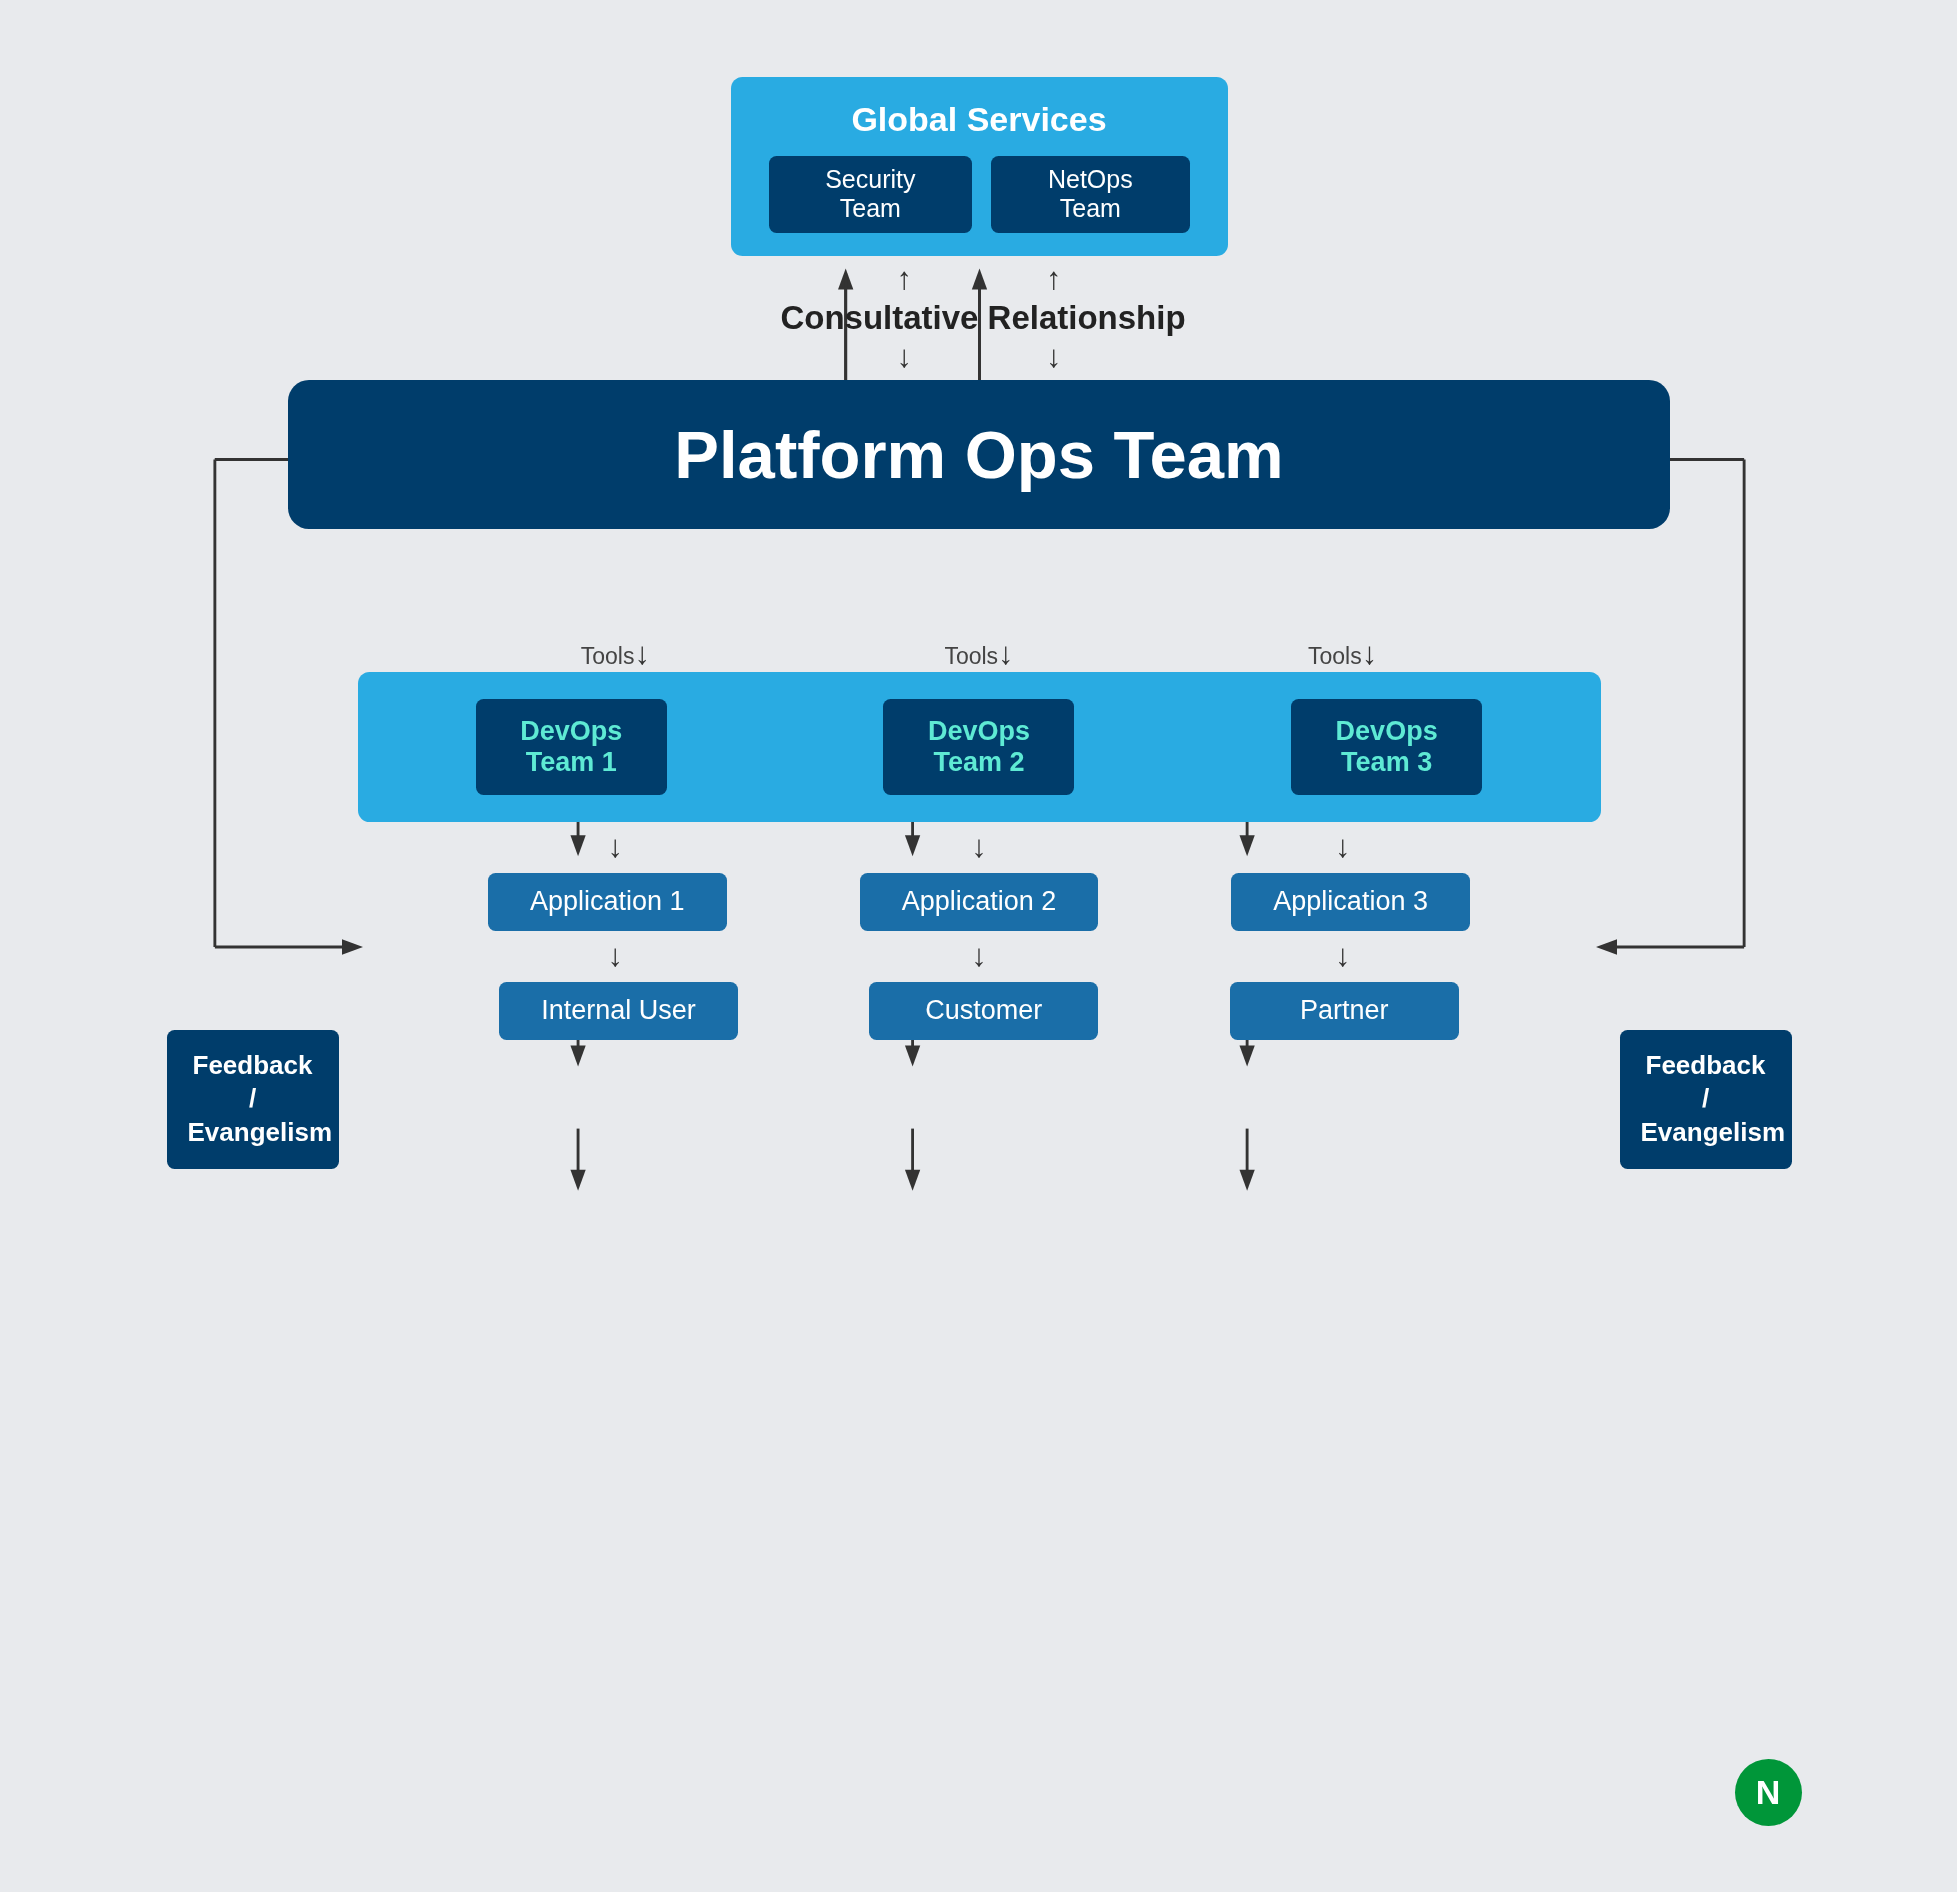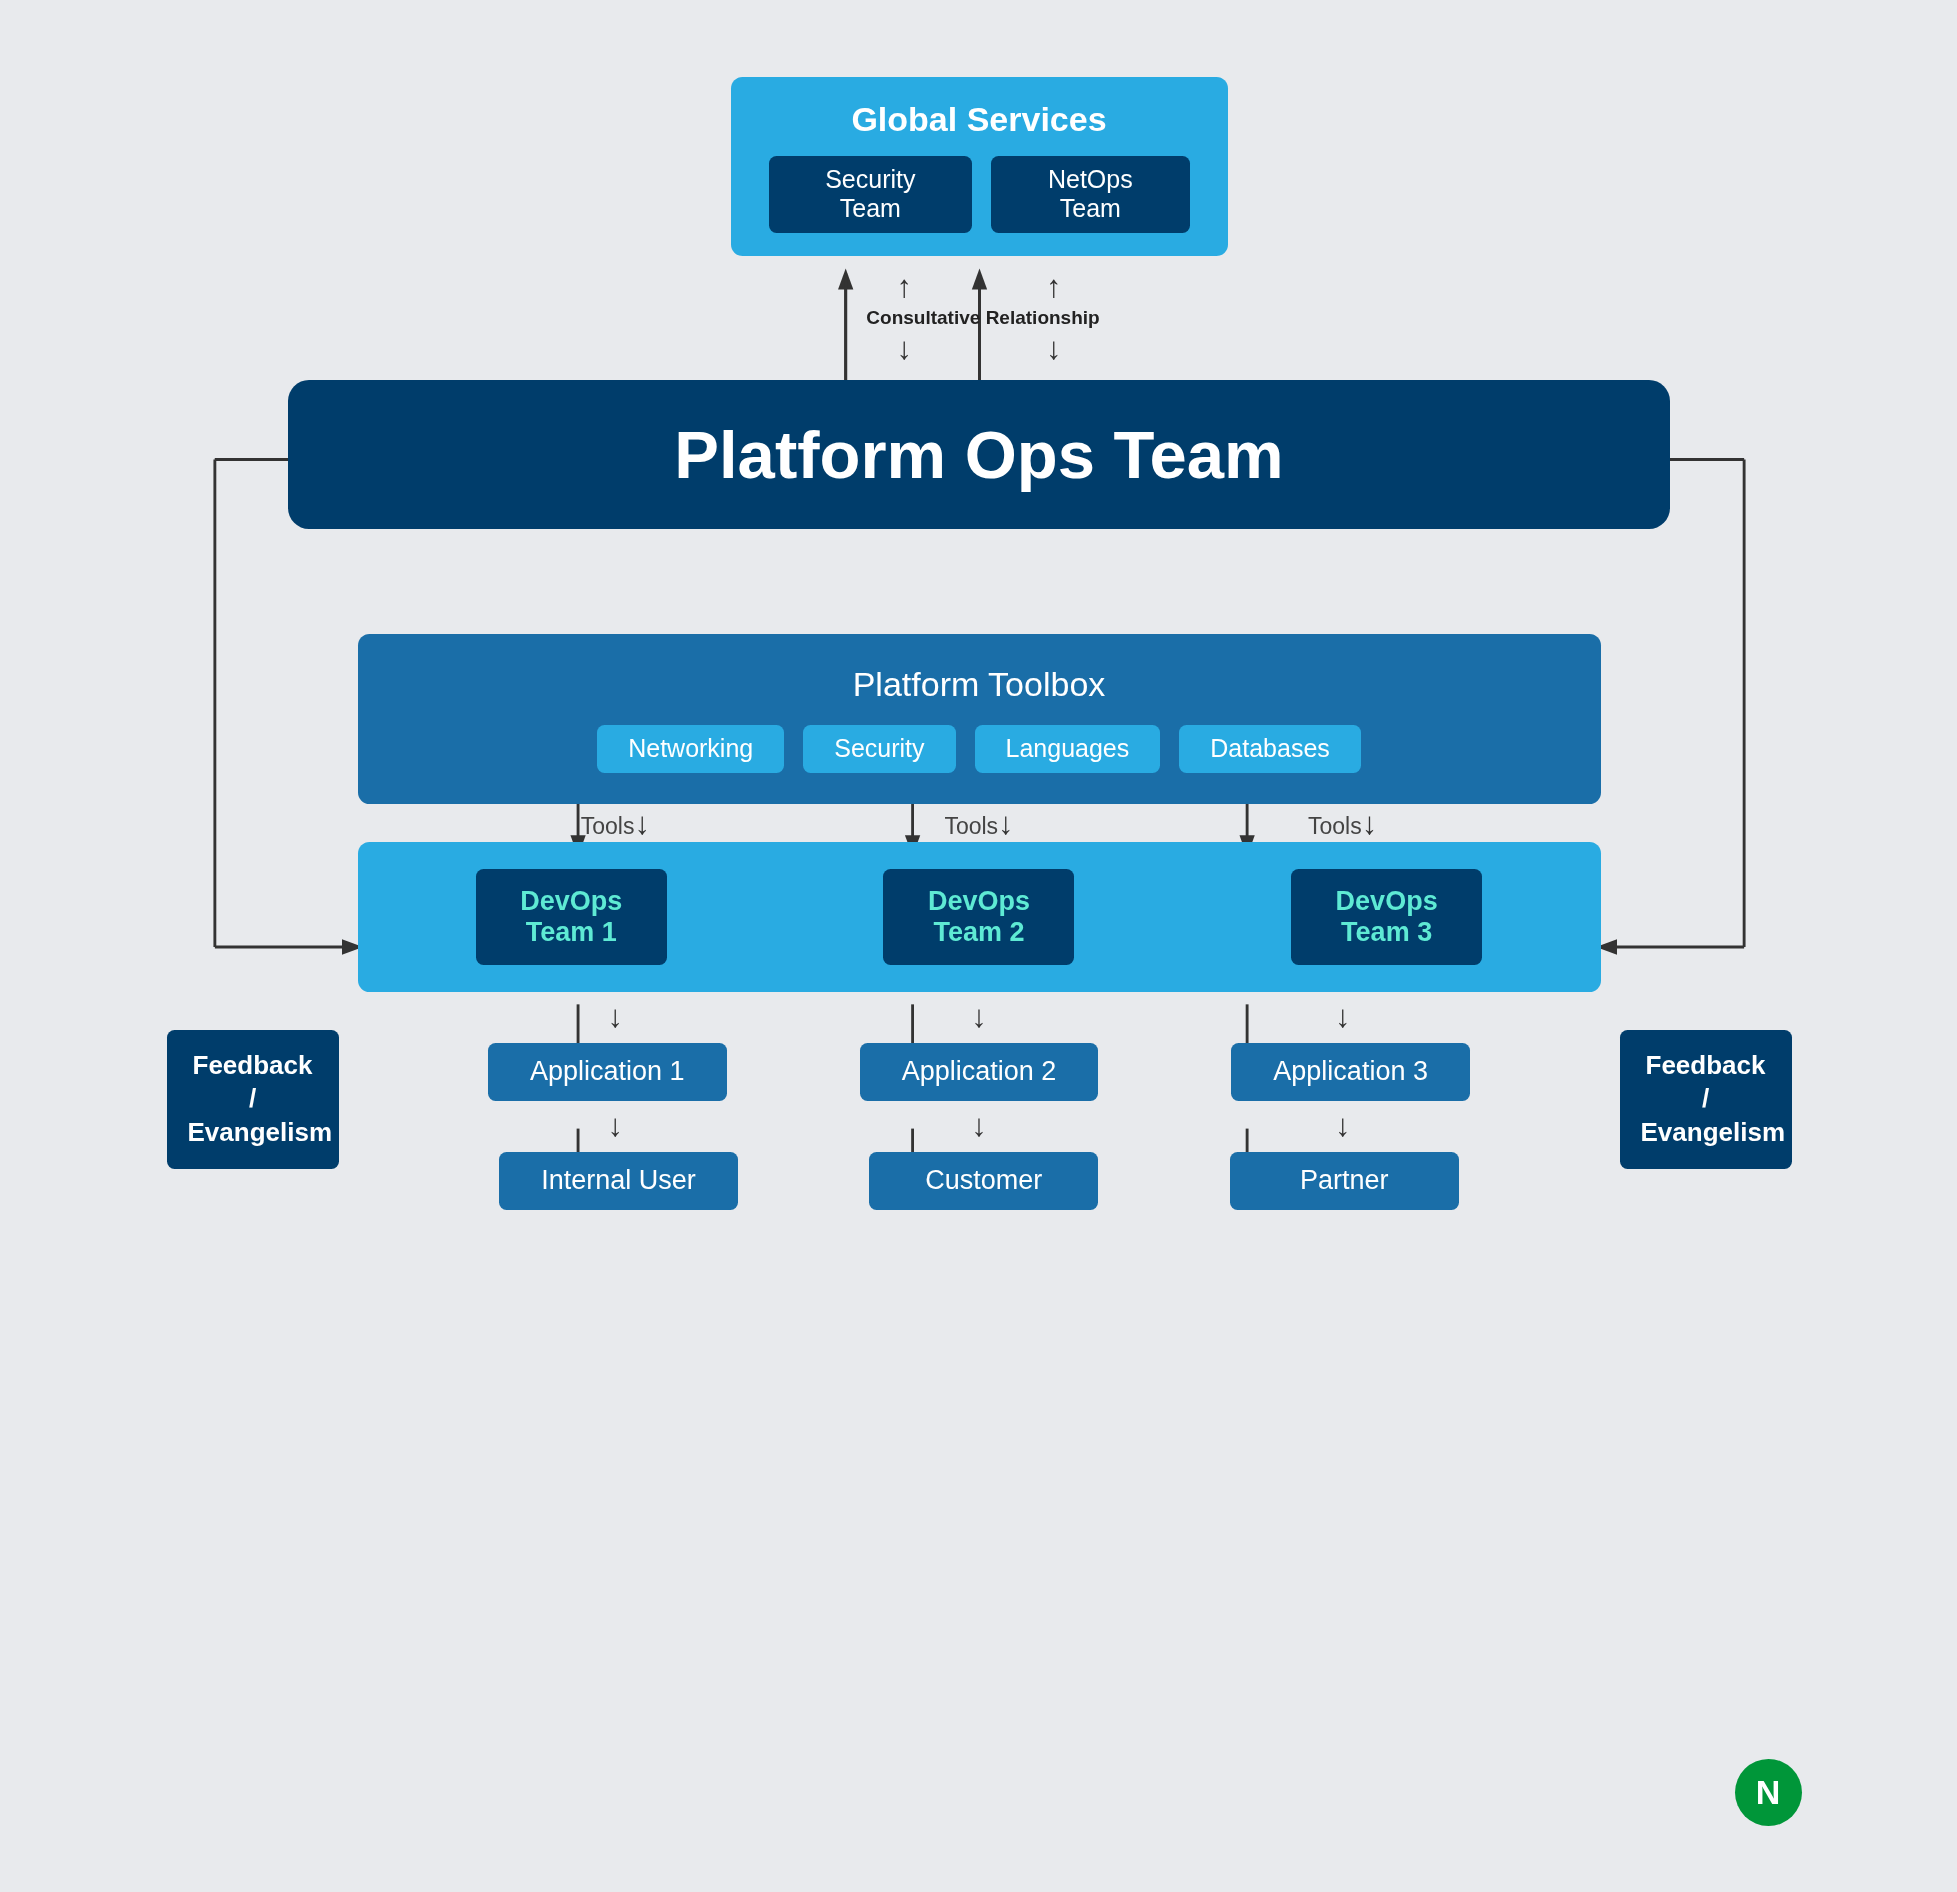--- a/index.html
+++ b/index.html
@@ -44,21 +44,21 @@
     }
     .gs-btn {
       background: #003d6b;
       color: white;
       border-radius: 7.6px;
       padding: 9.6px 27px;
       font-size: 25px;
       font-weight: 500;
     }
     .consult-label {
-      font-size: 19px;
+      font-size: 33px;
       font-weight: bold;
       color: #222;
       text-align: center;
       margin-left: 8px;
     }
 
     
     .platform-ops {
       background: #003d6b;
       border-radius: 21px;
@@ -301,29 +301,20 @@
     <div class="platform-ops">
       <div class="platform-ops-title">Platform Ops Team</div>
     </div>
     <div class="feedback-right">Feedback /<br>Evangelism</div>
   </div>
 
   <div class="section-gap-lg"></div>
 
   <div class="middle-section">
 
-    <div class="platform-toolbox">
-      <div class="toolbox-title">Platform Toolbox</div>
-      <div class="toolbox-buttons">
-        <div class="tb-btn">Networking</div>
-        <div class="tb-btn">Security</div>
-        <div class="tb-btn">Languages</div>
-        <div class="tb-btn">Databases</div>
-      </div>
-    </div>
 
     <div class="tools-row">
       <div class="tools-col">
         <span style="font-size:23px;color:#444;margin-top:7.6px;">Tools</span>
         <span style="font-size:31px;color:#333;margin-top:1.9px;">↓</span>
       </div>
       <div class="tools-col">
         <span style="font-size:23px;color:#444;margin-top:7.6px;">Tools</span>
         <span style="font-size:31px;color:#333;margin-top:1.9px;">↓</span>
       </div>

